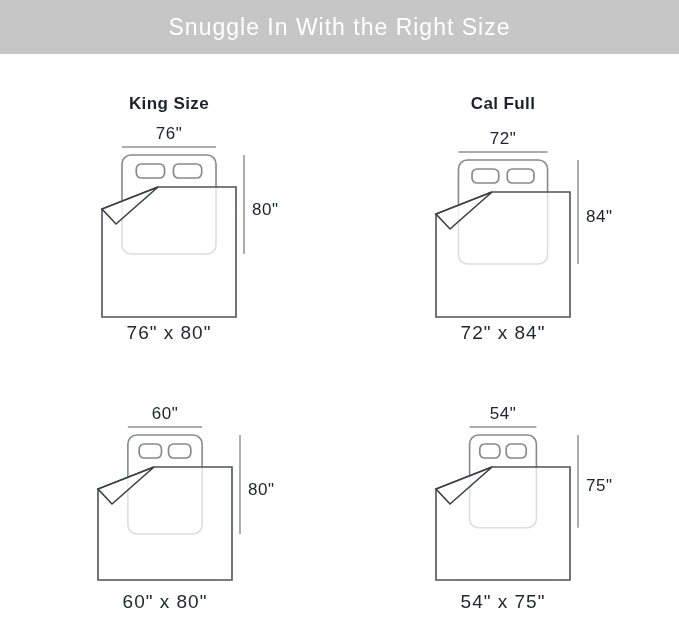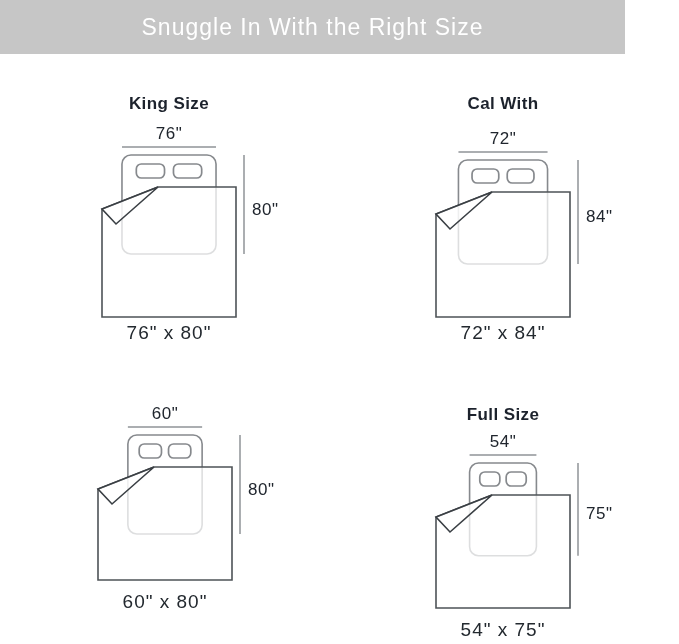--- a/index.html
+++ b/index.html
@@ -1,21 +1,21 @@
 <!DOCTYPE html>
 <html><head>
 <meta charset="utf-8">
 <style>
   html,body{margin:0;padding:0;}
   body{
     width:679px;height:644px;position:relative;background:#ffffff;
     font-family:"Liberation Sans",sans-serif;overflow:hidden;
   }
   .header{
-    position:absolute;left:0;top:0;width:625px;height:54px;
+    position:absolute;left:0;top:0;width:679px;height:54px;
     background:#c6c6c6;
   }
   .header-title{
     width:100%;height:54px;line-height:54px;text-align:center;
     color:#ffffff;font-size:23px;font-weight:400;letter-spacing:1px;
   }
   .bed-card{position:absolute;width:270px;}
   #card-king{left:34px;top:90px;}
   #card-cal-king{left:368px;top:90px;}
   #card-queen{left:30px;top:401px;}
@@ -52,21 +52,21 @@
       <rect x="87.975" y="37" width="94.05" height="99" rx="9" ry="9" fill="none" stroke="#86898d" stroke-width="1.6"></rect>
       <rect x="102.31762499999999" y="46" width="28.215" height="14" rx="5" ry="5" fill="none" stroke="#86898d" stroke-width="1.7"></rect>
       <rect x="139.467375" y="46" width="28.215" height="14" rx="5" ry="5" fill="none" stroke="#86898d" stroke-width="1.7"></rect>
       <path d="M 124,69 L 202,69 L 202,199 L 68,199 L 68,91 Z" fill="rgba(255,255,255,0.72)" stroke="#4e5357" stroke-width="1.6" stroke-linejoin="miter"></path>
       <path d="M 124,69 L 68,91 L 82,106 Z" fill="rgba(255,255,255,0.5)" stroke="#3a3f44" stroke-width="1.6" stroke-linejoin="miter"></path>
     </svg>
   <div class="bed-size">76" x 80"</div>
 </div>
 
 <div class="bed-card row-top" id="card-cal-king">
-  <div class="bed-title">Cal With</div>
+  <div class="bed-title">Cal Full</div>
   <svg class="bed-svg" width="270" height="202">
       <line x1="90.44999999999999" y1="34" x2="179.55" y2="34" stroke="#8f9397" stroke-width="1.5"></line>
       <text x="135" y="26" text-anchor="middle" class="dim-text">72"</text>
       <line x1="210" y1="42" x2="210" y2="145.95" stroke="#8f9397" stroke-width="1.5"></line>
       <text x="218" y="103.975" text-anchor="start" class="dim-text">84"</text>
       <rect x="90.44999999999999" y="42" width="89.10000000000001" height="103.95" rx="9" ry="9" fill="none" stroke="#86898d" stroke-width="1.6"></rect>
       <rect x="104.03775" y="51" width="26.73" height="14" rx="5" ry="5" fill="none" stroke="#86898d" stroke-width="1.7"></rect>
       <rect x="139.23225" y="51" width="26.73" height="14" rx="5" ry="5" fill="none" stroke="#86898d" stroke-width="1.7"></rect>
       <path d="M 124,74 L 202,74 L 202,199 L 68,199 L 68,96 Z" fill="rgba(255,255,255,0.72)" stroke="#4e5357" stroke-width="1.6" stroke-linejoin="miter"></path>
       <path d="M 124,74 L 68,96 L 82,111 Z" fill="rgba(255,255,255,0.5)" stroke="#3a3f44" stroke-width="1.6" stroke-linejoin="miter"></path>
@@ -83,21 +83,20 @@
       <rect x="97.875" y="34" width="74.25" height="99" rx="9" ry="9" fill="none" stroke="#86898d" stroke-width="1.6"></rect>
       <rect x="109.198125" y="43" width="22.275" height="14" rx="5" ry="5" fill="none" stroke="#86898d" stroke-width="1.7"></rect>
       <rect x="138.526875" y="43" width="22.275" height="14" rx="5" ry="5" fill="none" stroke="#86898d" stroke-width="1.7"></rect>
       <path d="M 124,66 L 202,66 L 202,179 L 68,179 L 68,88 Z" fill="rgba(255,255,255,0.72)" stroke="#4e5357" stroke-width="1.6" stroke-linejoin="miter"></path>
       <path d="M 124,66 L 68,88 L 82,103 Z" fill="rgba(255,255,255,0.5)" stroke="#3a3f44" stroke-width="1.6" stroke-linejoin="miter"></path>
     </svg>
   <div class="bed-size">60" x 80"</div>
 </div>
 
 <div class="bed-card row-bottom" id="card-full">
-  <div class="bed-title">Full Size</div>
   <svg class="bed-svg" width="270" height="182">
       <line x1="101.5875" y1="26" x2="168.41250000000002" y2="26" stroke="#8f9397" stroke-width="1.5"></line>
       <text x="135" y="18" text-anchor="middle" class="dim-text">54"</text>
       <line x1="210" y1="34" x2="210" y2="126.8125" stroke="#8f9397" stroke-width="1.5"></line>
       <text x="218" y="90.40625" text-anchor="start" class="dim-text">75"</text>
       <rect x="101.5875" y="34" width="66.825" height="92.8125" rx="9" ry="9" fill="none" stroke="#86898d" stroke-width="1.6"></rect>
       <rect x="111.77831250000001" y="43" width="20.0475" height="14" rx="5" ry="5" fill="none" stroke="#86898d" stroke-width="1.7"></rect>
       <rect x="138.1741875" y="43" width="20.0475" height="14" rx="5" ry="5" fill="none" stroke="#86898d" stroke-width="1.7"></rect>
       <path d="M 124,66 L 202,66 L 202,179 L 68,179 L 68,88 Z" fill="rgba(255,255,255,0.72)" stroke="#4e5357" stroke-width="1.6" stroke-linejoin="miter"></path>
       <path d="M 124,66 L 68,88 L 82,103 Z" fill="rgba(255,255,255,0.5)" stroke="#3a3f44" stroke-width="1.6" stroke-linejoin="miter"></path>

